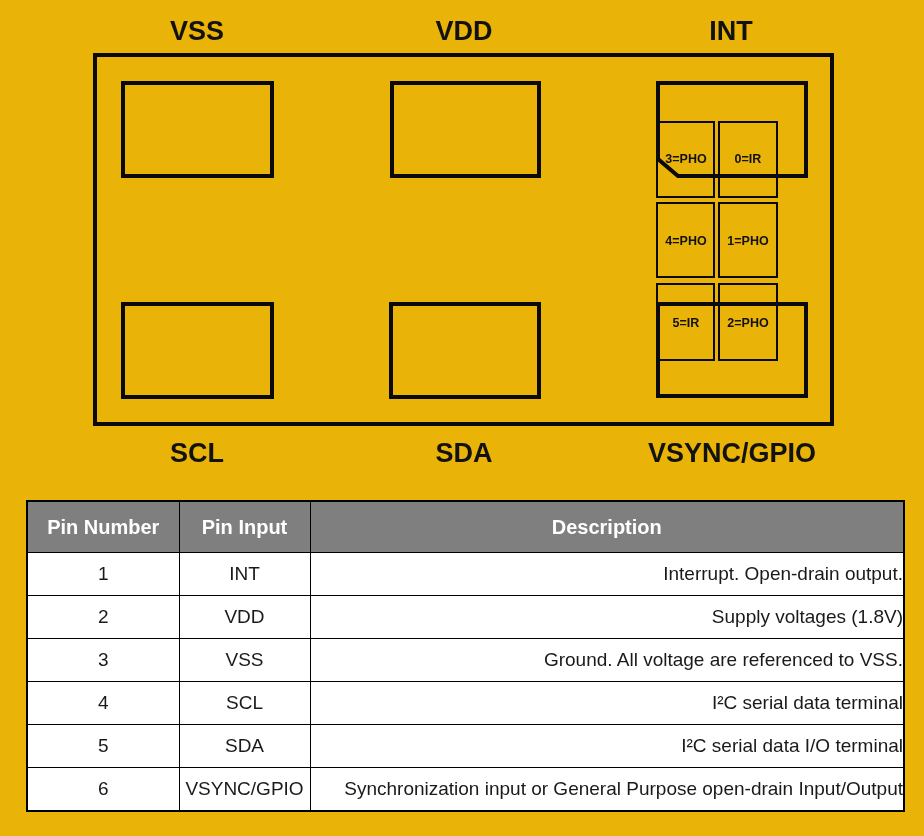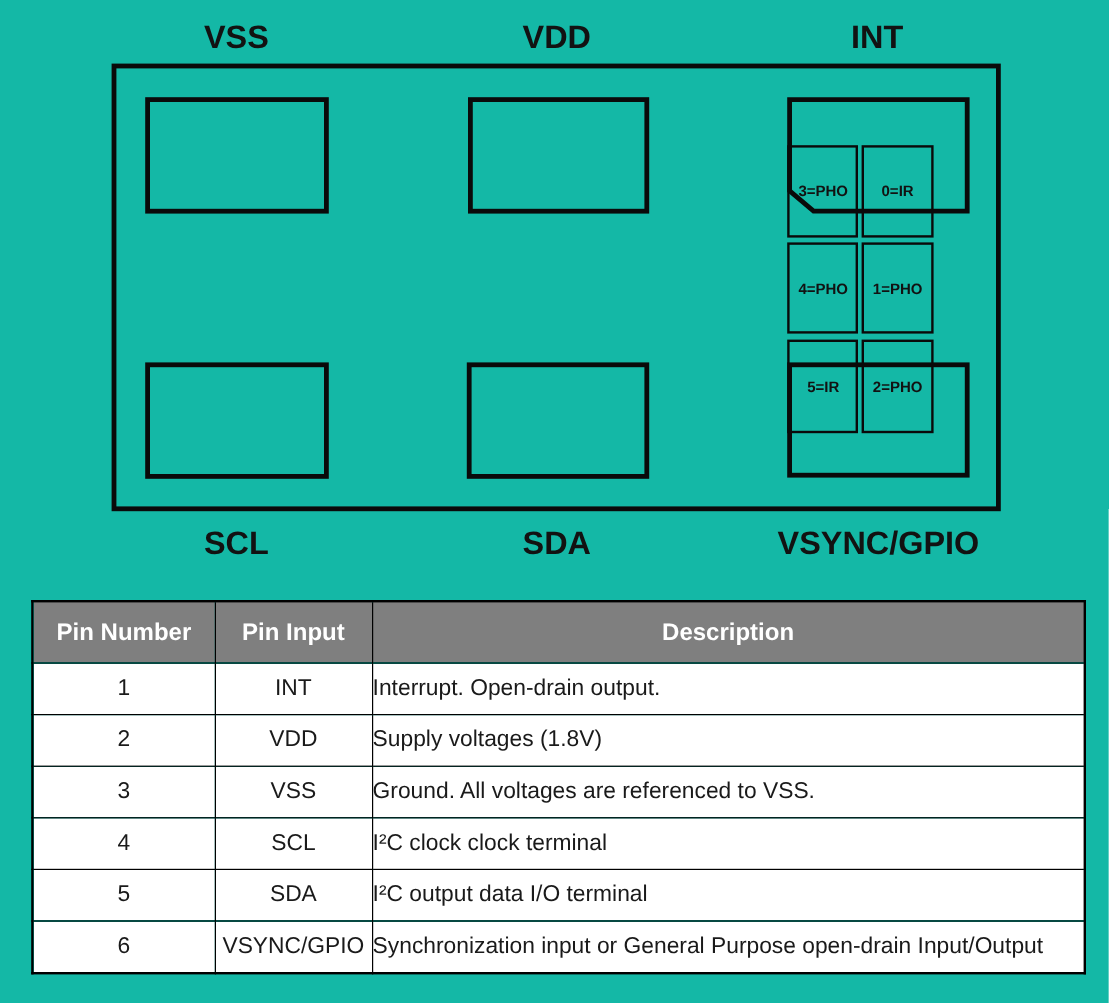--- a/index.html
+++ b/index.html
@@ -4,21 +4,21 @@
 <style>
   html, body {
     margin: 0;
     padding: 0;
     background: #ffffff;
   }
   .page {
     position: relative;
     width: 924px;
     height: 836px;
-    background: #14b8a6;
+    background: #eab308;
     font-family: "Liberation Sans", sans-serif;
     color: #111111;
     overflow: hidden;
   }
   .diagram {
     position: absolute;
     left: 0;
     top: 0;
     width: 924px;
     height: 480px;
@@ -71,21 +71,21 @@
   }
   .pin-table tbody td {
     background: #ffffff;
     color: #1a1a1a;
     font-size: 19px;
     height: 42px;
   }
   .col-num  { width: 152px; }
   .col-name { width: 131px; }
   .td-center { text-align: center; }
-  .td-desc { text-align: left; padding-left: 13px; }
+  .td-desc { text-align: right; padding-left: 13px; }
 </style>
 </head>
 <body>
 
 <div class="page">
 
   <svg class="diagram" viewBox="0 0 924 480">
 
     <text class="pad-label" x="197" y="40" text-anchor="middle">VSS</text>
     <text class="pad-label" x="464" y="40" text-anchor="middle">VDD</text>
@@ -139,31 +139,31 @@
         <td class="td-desc">Interrupt. Open-drain output.</td>
       </tr>
       <tr>
         <td class="td-center">2</td>
         <td class="td-center">VDD</td>
         <td class="td-desc">Supply voltages (1.8V)</td>
       </tr>
       <tr>
         <td class="td-center">3</td>
         <td class="td-center">VSS</td>
-        <td class="td-desc">Ground. All voltages are referenced to VSS.</td>
+        <td class="td-desc">Ground. All voltage are referenced to VSS.</td>
       </tr>
       <tr>
         <td class="td-center">4</td>
         <td class="td-center">SCL</td>
-        <td class="td-desc">I²C clock clock terminal</td>
+        <td class="td-desc">I²C serial data terminal</td>
       </tr>
       <tr>
         <td class="td-center">5</td>
         <td class="td-center">SDA</td>
-        <td class="td-desc">I²C output data I/O terminal</td>
+        <td class="td-desc">I²C serial data I/O terminal</td>
       </tr>
       <tr>
         <td class="td-center">6</td>
         <td class="td-center">VSYNC/GPIO</td>
         <td class="td-desc">Synchronization input or General Purpose open-drain Input/Output</td>
       </tr>
     </tbody>
   </table>
 
 </div>

